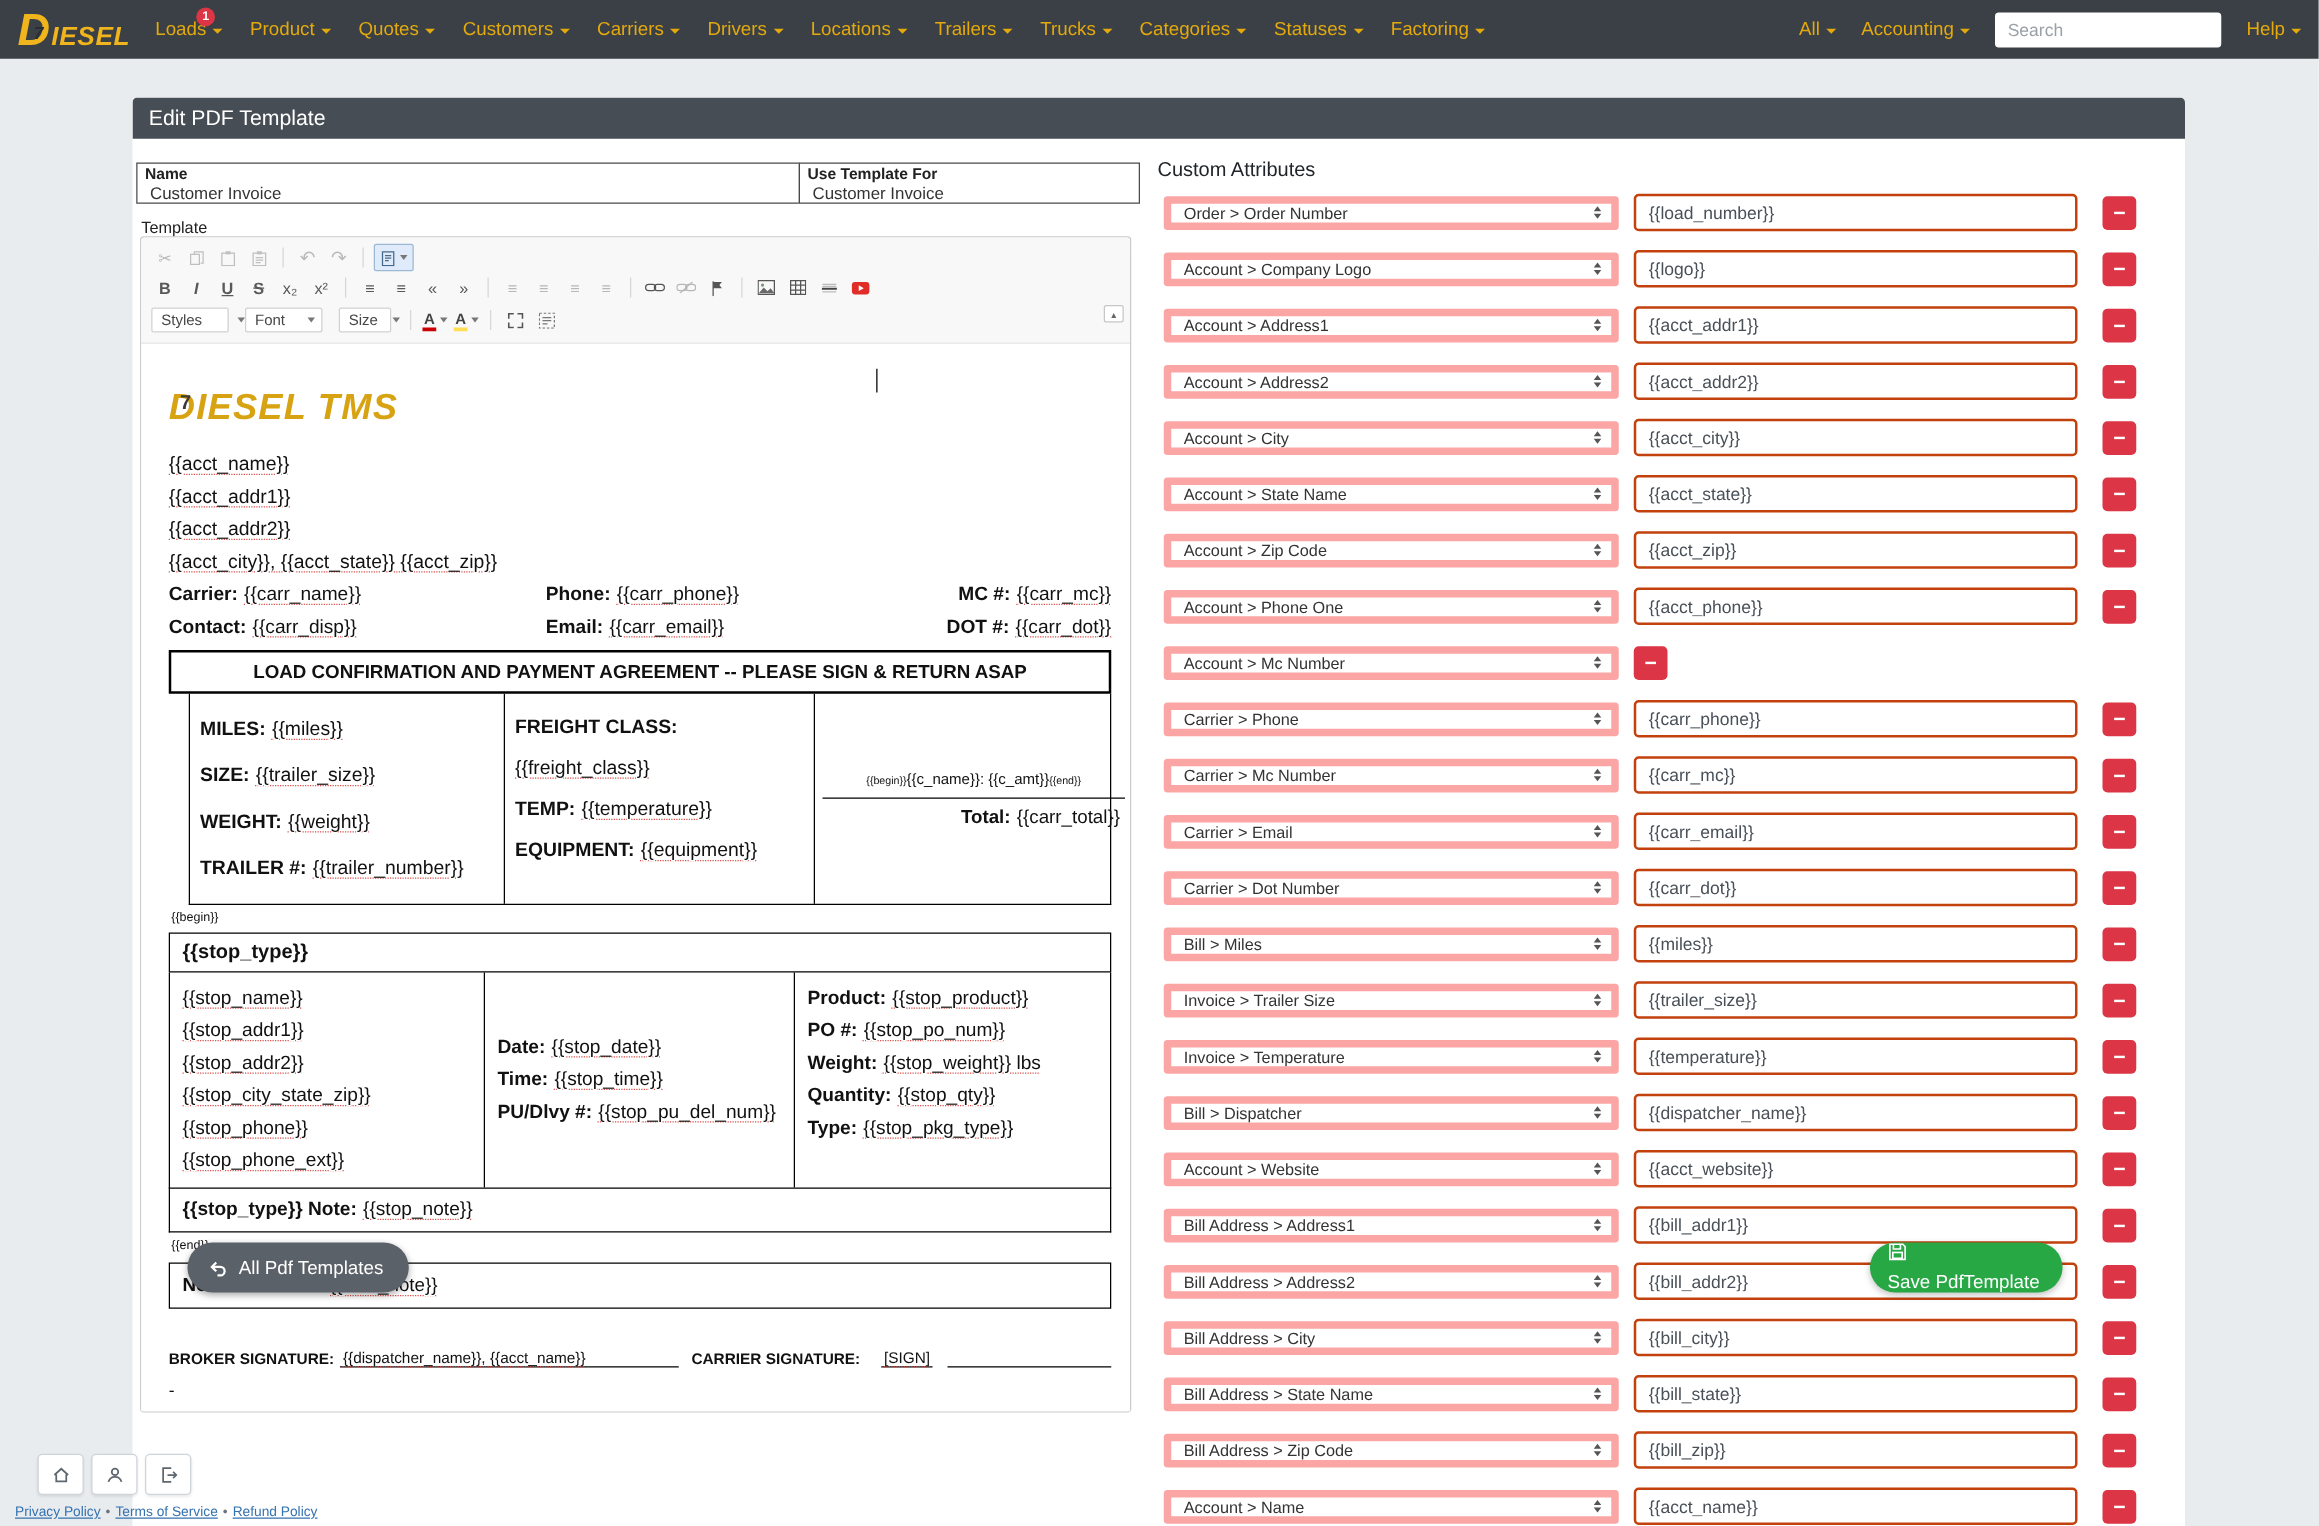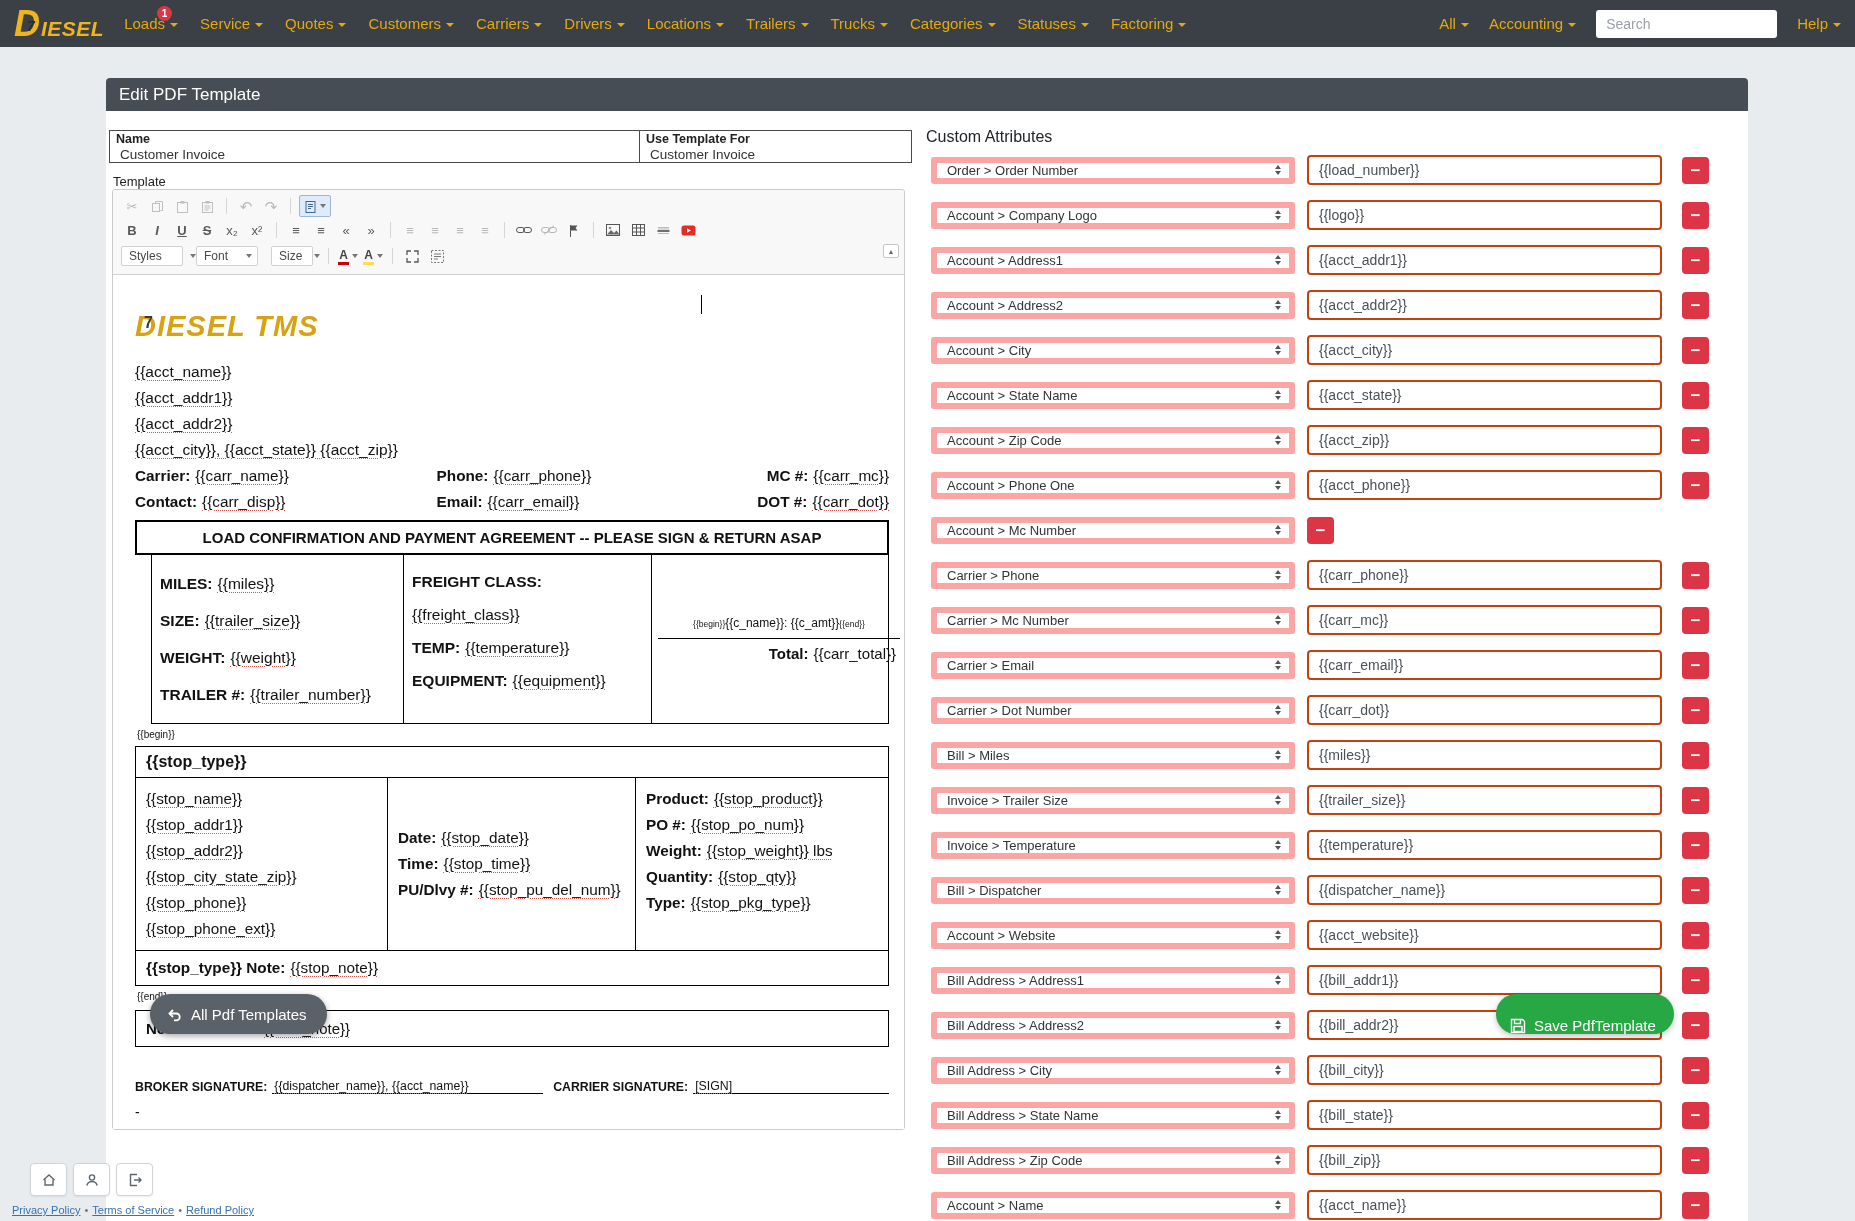--- a/index.html
+++ b/index.html
@@ -79,42 +79,42 @@
   .stophead { border: 1px solid #000; font-weight: 700; font-size: 16px; padding: 6px 10px; margin-top: 2px; }
   .stopgrid { display: grid; grid-template-columns: 251px 248px 255px; border: 1px solid #000; border-top: none; }
   .stopgrid > div { padding: 8px 10px; }
   .stopgrid > div + div { border-left: 1px solid #000; }
   .sline { line-height: 26px; font-size: 15.3px; }
   .smid { display: flex; flex-direction: column; justify-content: center; }
   .stopnote { border: 1px solid #000; border-top: none; padding: 8px 10px; font-size: 15.3px; }
   .notebox { border: 1px solid #000; margin-top: 8px; padding: 9px 10px; font-size: 15px; }
   .sig { display: flex; margin-top: 32px; font-size: 12.3px; align-items: flex-end; }
   .sigl { flex: 1.18; display: flex; align-items: flex-end; }
-  .sigr { flex: 1; display: flex; align-items: flex-end; }
+  .sigr { flex: 1; display: flex; align-items: flex-end; gap: 12px; }
   .sigr .lbl { margin-left: 10px; }
   .sigv { border-bottom: 1px solid #000; padding: 0 2px; }
   .sigline { flex: 1; border-bottom: 1px solid #000; height: 14px; }
   .doc-dash { margin-top: 10px; font-size: 14px; }
 
   
   .attrs-title { position: absolute; left: 820px; top: 50px; font-size: 16px; color: #212529; }
   .attr-rows { position: absolute; left: 825px; top: 77px; }
   .attr-row { display: flex; align-items: center; margin-bottom: 15px; height: 30px; }
   .sel { position: relative; width: 364px; height: 27px; border: 6px solid #fca5a5; border-radius: 3px; background: #fff; display: flex; align-items: center; padding: 0 26px 0 10px; font-size: 13px; color: #333; cursor: pointer; margin-right: 12px; white-space: nowrap; overflow: hidden; }
   .updown { position: absolute; right: 8px; top: 50%; transform: translateY(-50%); display: flex; flex-direction: column; gap: 2px; }
   .updown i { display: block; width: 0; height: 0; border-left: 3.5px solid transparent; border-right: 3.5px solid transparent; }
   .updown .up { border-bottom: 4px solid #555; }
   .updown .dn { border-top: 4px solid #555; }
   .attr-input { width: 355px; height: 30px; border: 2px solid #c2410c; border-radius: 4px; padding: 0 10px; font-size: 14px; color: #495057; margin-right: 20px; outline: none; font-family: inherit; }
   .minus-btn { width: 27px; height: 27px; background: #dc3545; border: none; border-radius: 4px; color: #fff; display: flex; align-items: center; justify-content: center; cursor: pointer; }
   .minus-btn span { font-size: 17px; font-weight: 700; line-height: 1; }
 
   
   .btn-all { position: absolute; left: 150px; top: 994px; height: 40px; padding: 0 20px 0 16px; background: #5b6168; color: #fff; border: none; border-radius: 20px; font-size: 15px; display: flex; align-items: center; gap: 8px; cursor: pointer; z-index: 60; box-shadow: 0 2px 6px rgba(0,0,0,.35); }
-  .btn-save { position: absolute; left: 1496px; top: 994px; height: 40px; padding: 0 18px 0 14px; background: #28a745; color: #fff; border: none; border-radius: 20px; font-size: 15px; display: flex; align-items: flex-end; gap: 8px; cursor: pointer; z-index: 60; box-shadow: 0 2px 6px rgba(0,0,0,.25); }
+  .btn-save { position: absolute; left: 1496px; top: 994px; height: 40px; padding: 0 18px 0 14px; background: #28a745; color: #fff; border: none; border-radius: 20px; font-size: 15px; display: flex; align-items: flex-start; gap: 8px; cursor: pointer; z-index: 60; box-shadow: 0 2px 6px rgba(0,0,0,.25); flex-direction: column; }
 
   
   .corner { position: absolute; left: 30px; top: 1163px; display: flex; gap: 6px; z-index: 60; }
   .corner button { width: 37px; height: 33px; background: #fff; border: 1px solid #cfd4d9; border-radius: 4px; display: flex; align-items: center; justify-content: center; cursor: pointer; box-shadow: 0 1px 2px rgba(0,0,0,.08); }
   .footer { position: absolute; left: 12px; top: 1204px; font-size: 11px; color: #6c757d; z-index: 60; display: flex; gap: 4px; align-items: center; }
   .footer a { color: #3572b0; text-decoration: underline; cursor: pointer; }
 </style>
 </head>
 <body>
 
@@ -126,21 +126,21 @@
   </div>
   <div class="nav-items">
 
       <a class="nav-item">
         <span>Loads</span>
         <span class="nav-badge">1</span>
         <i class="caret"></i>
       </a>
 
       <a class="nav-item">
-        <span>Service</span>
+        <span>Product</span>
 
         <i class="caret"></i>
       </a>
 
       <a class="nav-item">
         <span>Quotes</span>
 
         <i class="caret"></i>
       </a>
 

